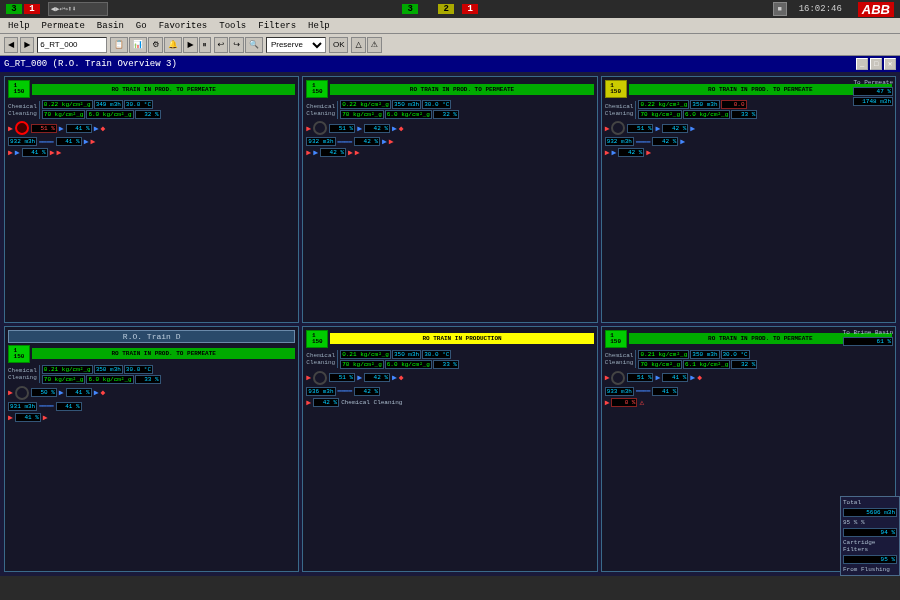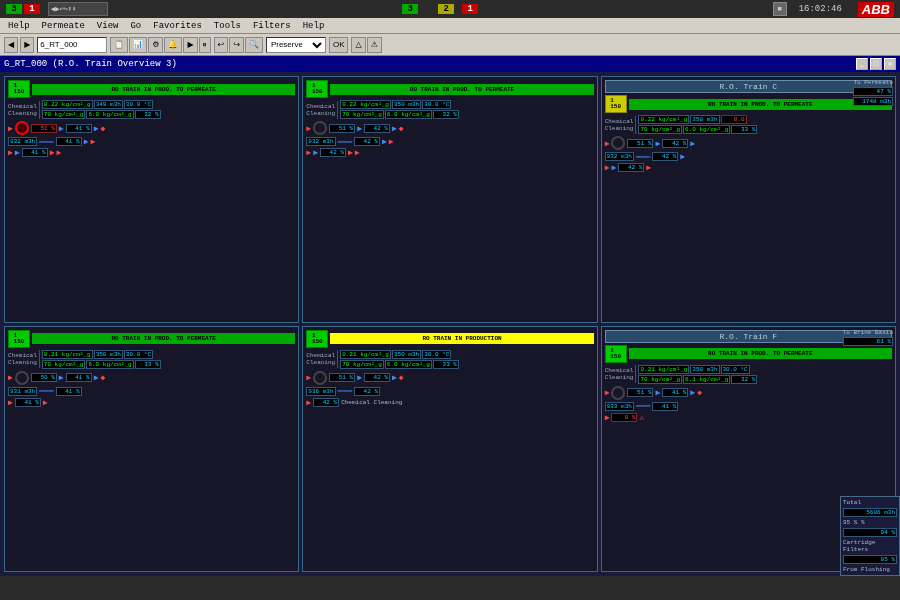--- a/index.html
+++ b/index.html
@@ -151,21 +151,21 @@
   <div style="background:#666; width:14px; height:14px; border:1px solid #888; display:flex; align-items:center; justify-content:center;">
     <span style="font-size:7px;color:#ccc;">■</span>
   </div>
   <div style="margin-left:4px; font-size:9px; color:#ccc;">16:02:46</div>
   <div style="margin-left:8px; background:#cc0000; color:#fff; font-weight:bold; font-size:13px; font-style:italic; padding:0 4px; font-family:Arial;">ABB</div>
 </div>
 
 <div class="menu-bar">
   <span class="menu-item">Help</span>
   <span class="menu-item">Permeate</span>
-  <span class="menu-item">View</span>
+  <span class="menu-item">Basin</span>
   <span class="menu-item">Go</span>
   <span class="menu-item">Favorites</span>
   <span class="menu-item">Tools</span>
   <span class="menu-item">Filters</span>
   <span class="menu-item">Help</span>
   <span style="margin-left:auto; font-size:8px;"></span>
 </div>
 
 <div class="toolbar2">
   <div style="display:flex; align-items:center; gap:2px;">
@@ -304,21 +304,20 @@
           <span style="color:#ff4444; font-size:8px;">▶</span>
           <span style="color:#4488ff; font-size:8px;">▶</span>
           <div class="meas-val cy">42 %</div>
           <span style="color:#ff4444; font-size:8px;">▶</span>
           <span style="color:#ff4444; font-size:8px;">▶</span>
         </div>
       </div>
     </div>
 
     <div class="train-cell" style="position:relative;">
-      <div style="background:#2a4a6a; border:1px solid #6a8aaa; padding:1px 8px; color:#bbccdd; font-size:8px; text-align:center; margin-bottom:2px;">R.O. Train C</div>
       <div style="display:flex; align-items:center; gap:2px; margin-bottom:2px;">
         <div style="background:#cccc00; border:1px solid #888800; width:22px; height:18px; display:flex; align-items:center; justify-content:center; font-size:6px; color:#000; font-weight:bold; line-height:1;">
             <span>1<br>150</span>
           </div>
         <div class="status-bar-green" style="font-size:6px; padding:2px;">RO TRAIN IN PROD. TO PERMEATE</div>
       </div>
 
       <div style="position:absolute; right:2px; top:2px; font-size:6px; color:#aabbcc; text-align:right;">
         <div>To Permeate</div>
         <div class="meas-val cy" style="margin-top:1px;">47 %</div>
@@ -358,20 +357,21 @@
         <div style="display:flex; align-items:center; gap:2px;">
           <span style="color:#ff4444; font-size:8px;">▶</span>
           <span style="color:#4488ff; font-size:8px;">▶</span>
           <div class="meas-val cy">42 %</div>
           <span style="color:#ff4444; font-size:8px;">▶</span>
         </div>
       </div>
     </div>
 
     <div class="train-cell">
+      <div style="background:#2a4a6a; border:1px solid #6a8aaa; padding:1px 8px; color:#bbccdd; font-size:8px; text-align:center; margin-bottom:2px;">R.O. Train D</div>
       <div style="display:flex; align-items:center; gap:2px; margin-bottom:2px;">
         <div style="background:#00cc00; border:1px solid #008800; width:22px; height:18px; display:flex; align-items:center; justify-content:center; font-size:6px; color:#000; font-weight:bold; line-height:1;">
             <span>1<br>150</span>
           </div>
         <div class="status-bar-green" style="font-size:6px; padding:2px;">RO TRAIN IN PROD. TO PERMEATE</div>
       </div>
       <div style="display:flex; align-items:center; gap:1px; margin-bottom:1px;">
         <span class="label-text">Chemical<br>Cleaning</span>
         <div style="width:1px; height:18px; background:#335577; margin:0 1px;"></div>
         <div style="display:flex; flex-direction:column; gap:1px;">
@@ -450,21 +450,20 @@
         </div>
         <div style="display:flex; align-items:center; gap:2px;">
           <span style="color:#ff4444; font-size:8px;">▶</span>
           <div class="meas-val cy">42 %</div>
           <span style="font-size:6px; color:#aabbcc;">Chemical Cleaning</span>
         </div>
       </div>
     </div>
 
     <div class="train-cell" style="position:relative;">
-      <div style="background:#2a4a6a; border:1px solid #6a8aaa; padding:1px 8px; color:#bbccdd; font-size:8px; text-align:center; margin-bottom:2px;">R.O. Train F</div>
       <div style="display:flex; align-items:center; gap:2px; margin-bottom:2px;">
         <div style="background:#00cc00; border:1px solid #008800; width:22px; height:18px; display:flex; align-items:center; justify-content:center; font-size:6px; color:#000; font-weight:bold; line-height:1;">
             <span>1<br>150</span>
           </div>
         <div class="status-bar-green" style="font-size:6px; padding:2px;">RO TRAIN IN PROD. TO PERMEATE</div>
       </div>
 
       <div style="position:absolute; right:2px; top:2px; font-size:6px; color:#aabbcc; text-align:right;">
         <div>To Brine Basin</div>
         <div class="meas-val cy" style="margin-top:1px;">61 %</div>

